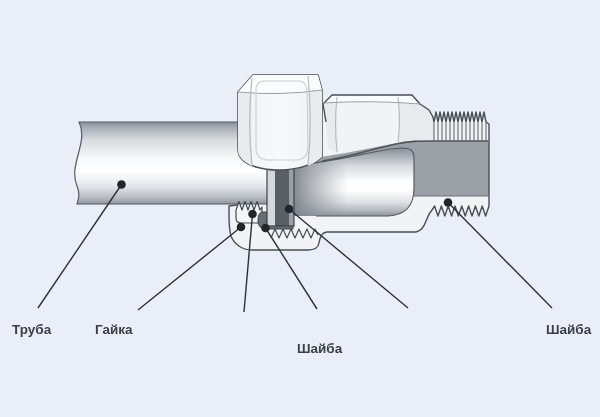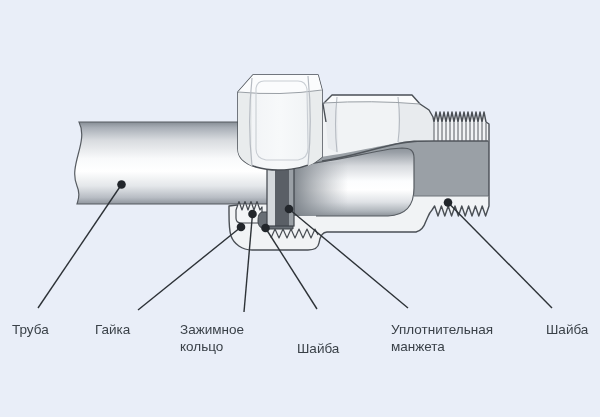--- a/index.html
+++ b/index.html
@@ -9,20 +9,21 @@
     --c-callout:#2d3237;
     --c-label-text:#3a4148;
   }
   html,body{margin:0;padding:0;}
   #stage{
     position:relative;
     width:600px;height:417px;
     background:var(--c-background);
     font-family:"Liberation Sans","DejaVu Sans",sans-serif;
     overflow:hidden;
+    font-weight:bold;
   }
   #fitting-svg{position:absolute;left:0;top:0;}
   .part-label{
     position:absolute;
     font-size:13.5px;
     line-height:17px;
     color:var(--c-label-text);
     white-space:normal;
   }
   .lbl-pipe{left:12px;top:321px;}
@@ -154,17 +155,15 @@
       <circle cx="241" cy="227" r="4.3"></circle>
       <circle cx="252.5" cy="214" r="4.3"></circle>
       <circle cx="265.5" cy="228" r="4.3"></circle>
       <circle cx="289" cy="209" r="4.3"></circle>
       <circle cx="448" cy="202.5" r="4.3"></circle>
     </g>
   </svg>
 
   <div class="part-label lbl-pipe">Труба</div>
   <div class="part-label lbl-nut">Гайка</div>
-  <div class="part-label lbl-ring">Зажимное кольцо</div>
   <div class="part-label lbl-washer">Шайба</div>
-  <div class="part-label lbl-cuff">Уплотнительная манжета</div>
   <div class="part-label lbl-body">Шайба</div>
 </div>
 
 </body></html>

